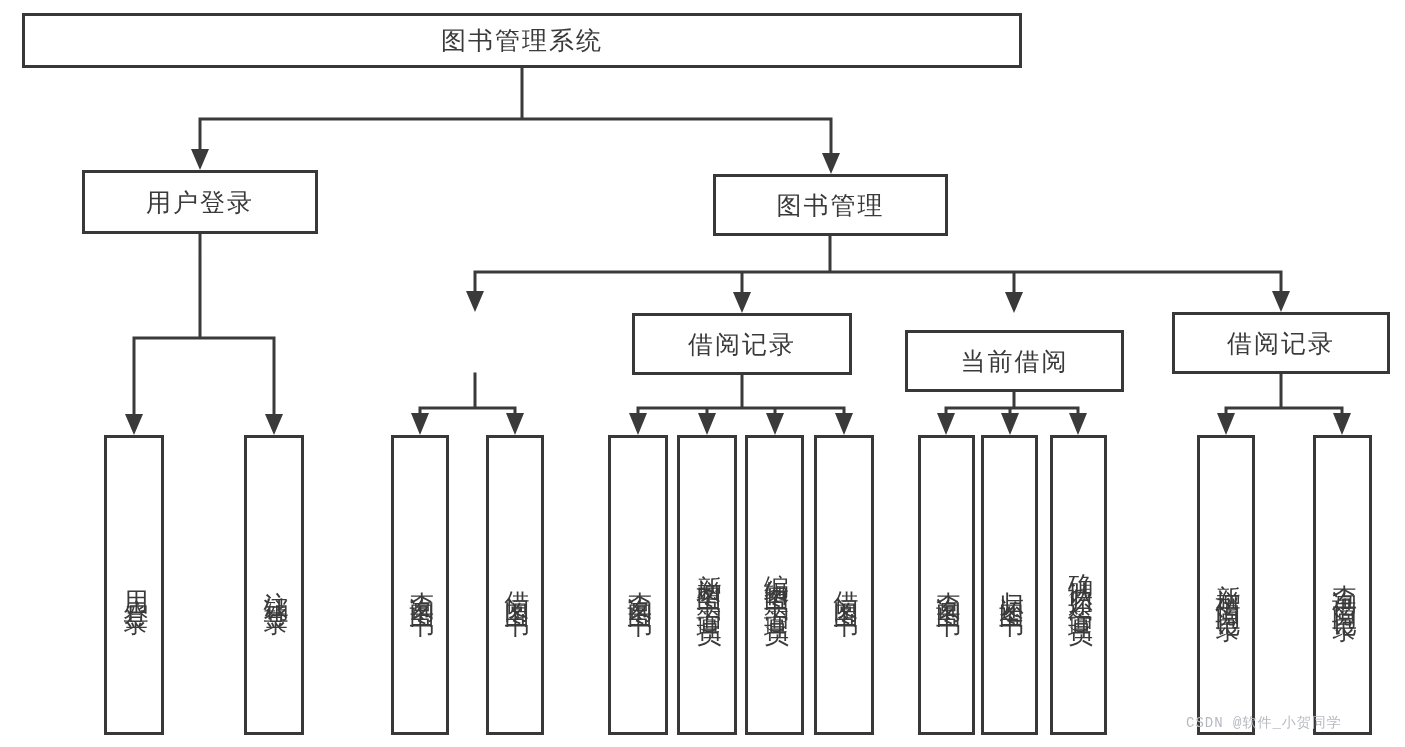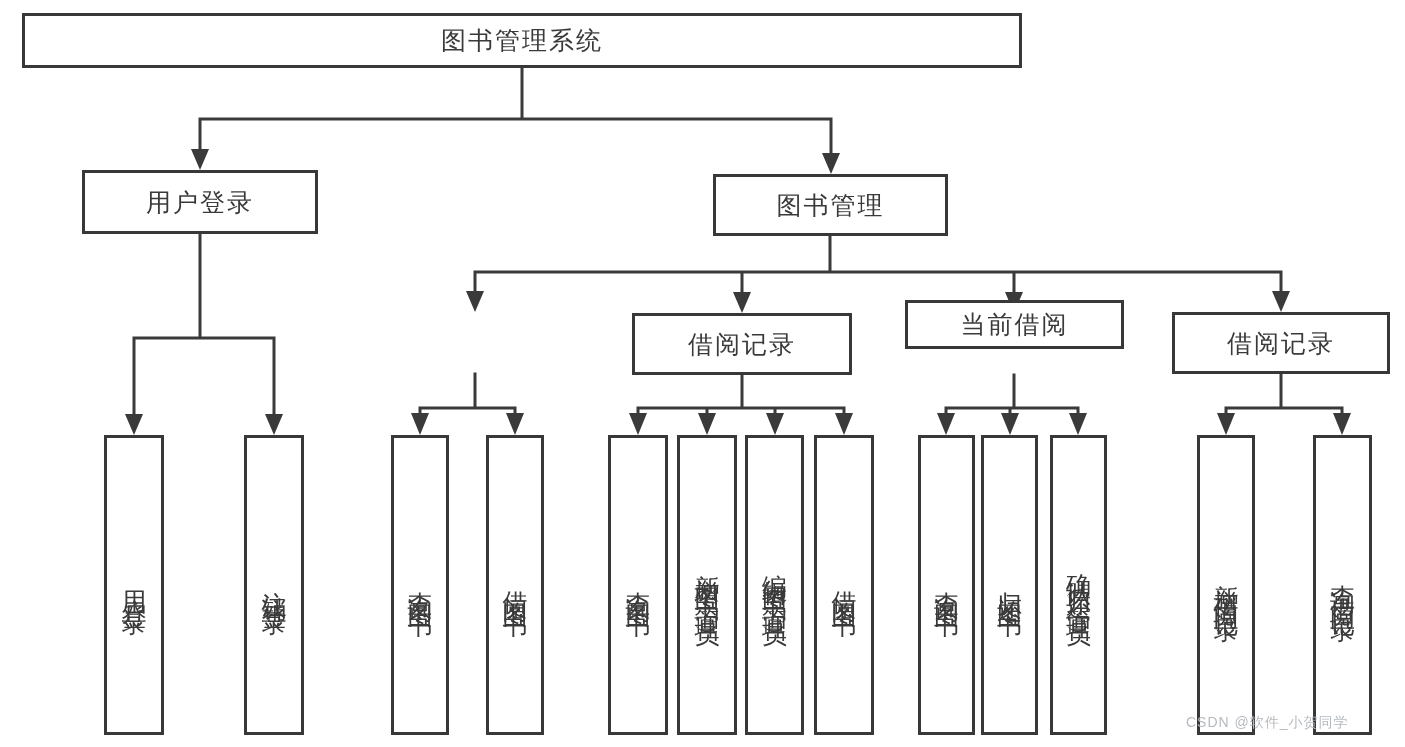--- a/index.html
+++ b/index.html
@@ -1,21 +1,21 @@
 <!DOCTYPE html>
 <html><head>
 <meta charset="utf-8">
 <style>
   html, body { margin: 0; padding: 0; background: #ffffff; }
   .canvas {
     position: relative;
     width: 1405px;
     height: 747px;
     background: #ffffff;
-    font-family: Liberation Sans, sans-serif;
+    font-family: Liberation Mono, monospace;
     color: #3a3a3a;
     overflow: hidden;
     border-radius: 7px;
   }
   svg.wires { position: absolute; left: 0; top: 0; z-index: 1; }
   .ln { fill: none; stroke: #3a3a3a; stroke-width: 3; stroke-linecap: square; }
   .ar { fill: #3a3a3a; stroke: none; }
   .node {
     position: absolute;
     box-sizing: border-box;
@@ -101,21 +101,21 @@
   <div class="node" style="left:82px;top:170px;width:236px;height:64px">
     <span class="lbl">用户登录</span>
   </div>
   <div class="node" style="left:713px;top:174px;width:235px;height:62px">
     <span class="lbl">图书管理</span>
   </div>
 
   <div class="node" style="left:632px;top:313px;width:220px;height:62px">
     <span class="lbl">借阅记录</span>
   </div>
-  <div class="node" style="left:905px;top:300px;width:219px;height:49px">
+  <div class="node" style="left:905px;top:330px;width:219px;height:62px">
     <span class="lbl">当前借阅</span>
   </div>
   <div class="node" style="left:1172px;top:312px;width:218px;height:62px">
     <span class="lbl">借阅记录</span>
   </div>
 
   <div class="node v" style="left:104px;width:60px">
     <span class="lbl">用户登录</span>
   </div>
   <div class="node v" style="left:244px;width:60px">

